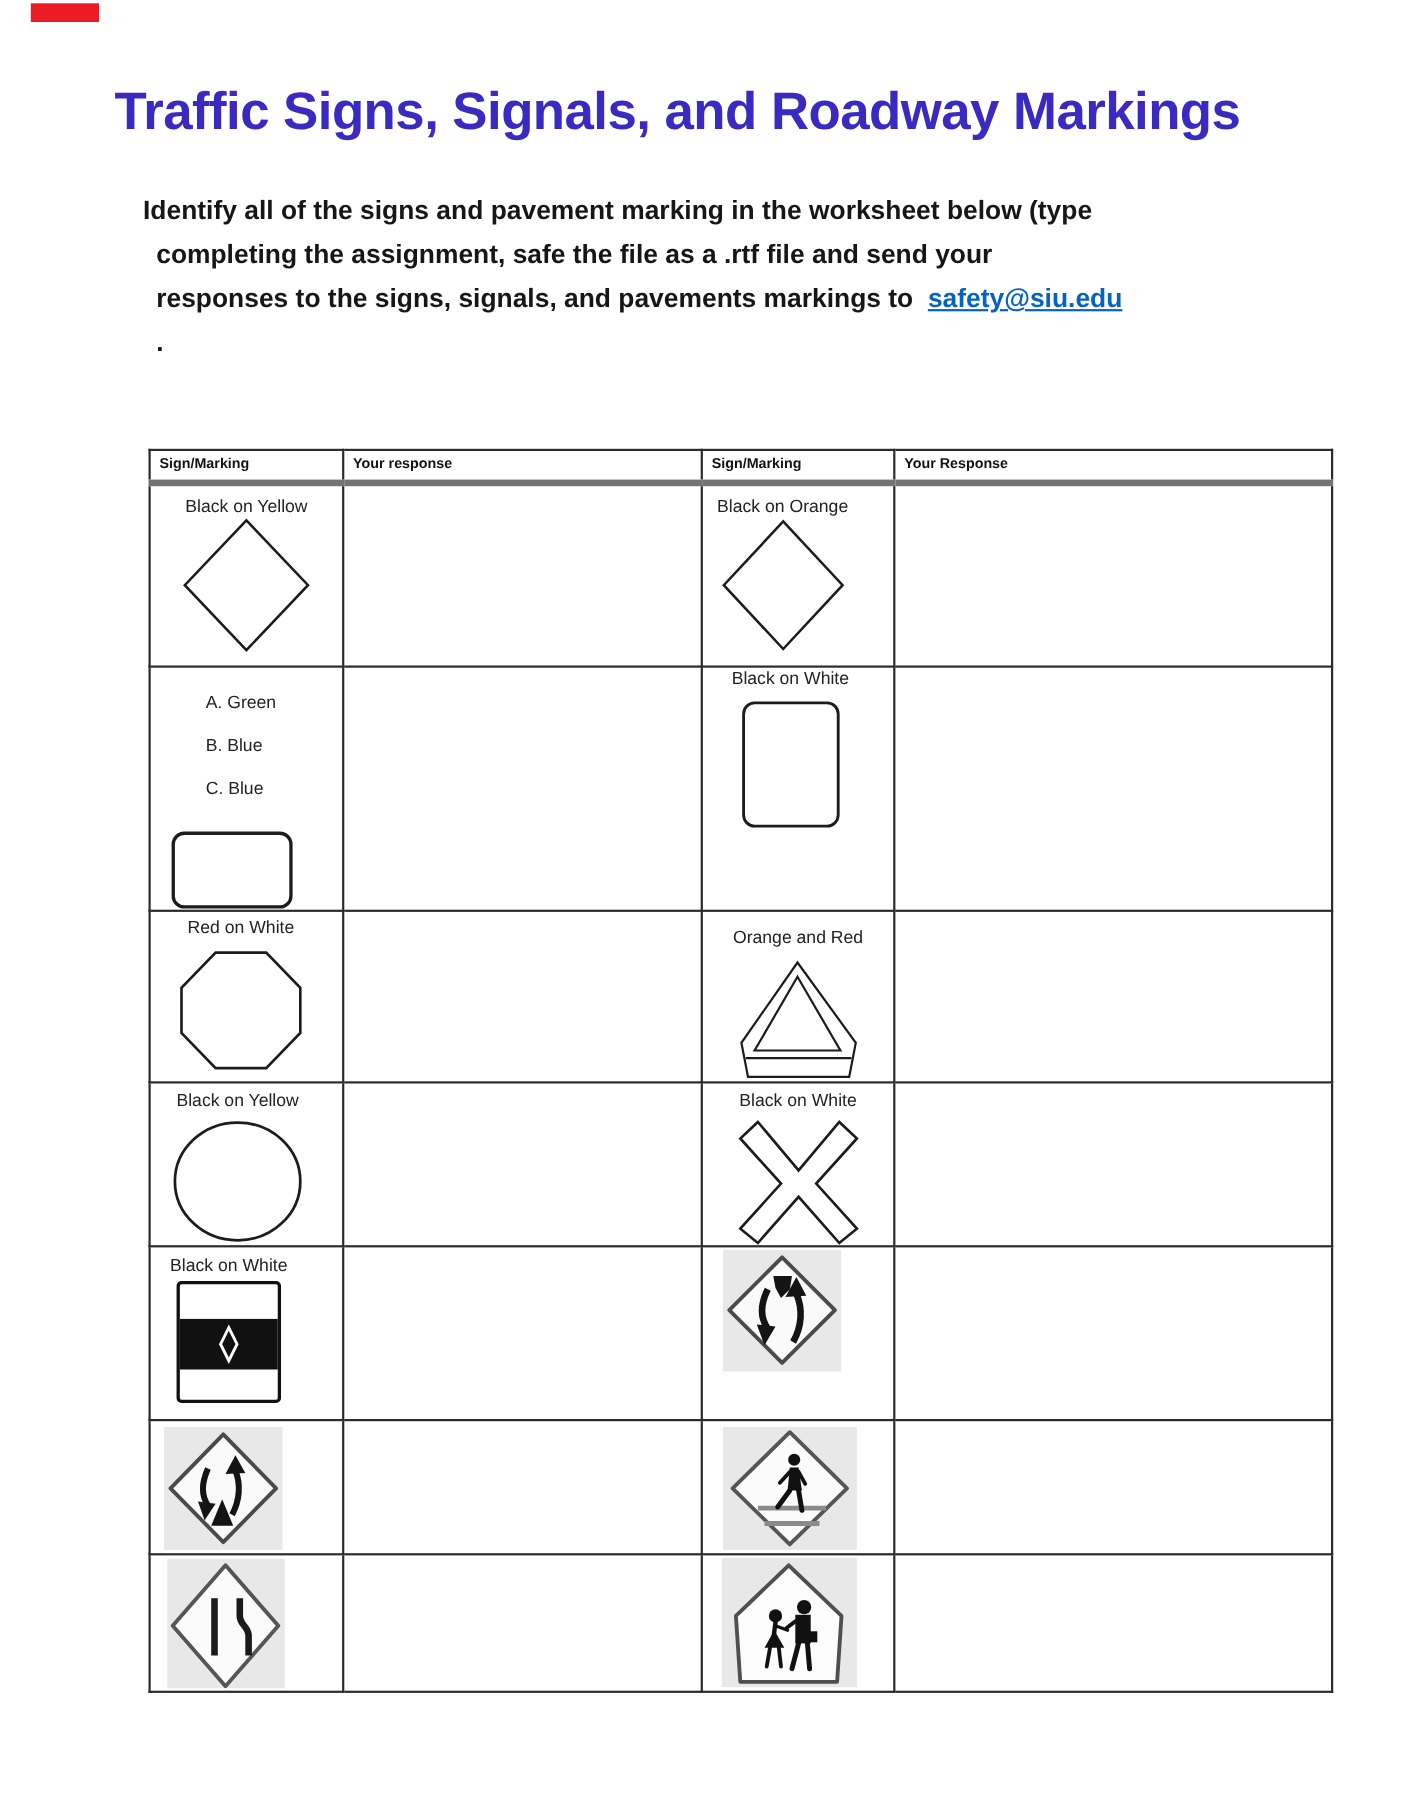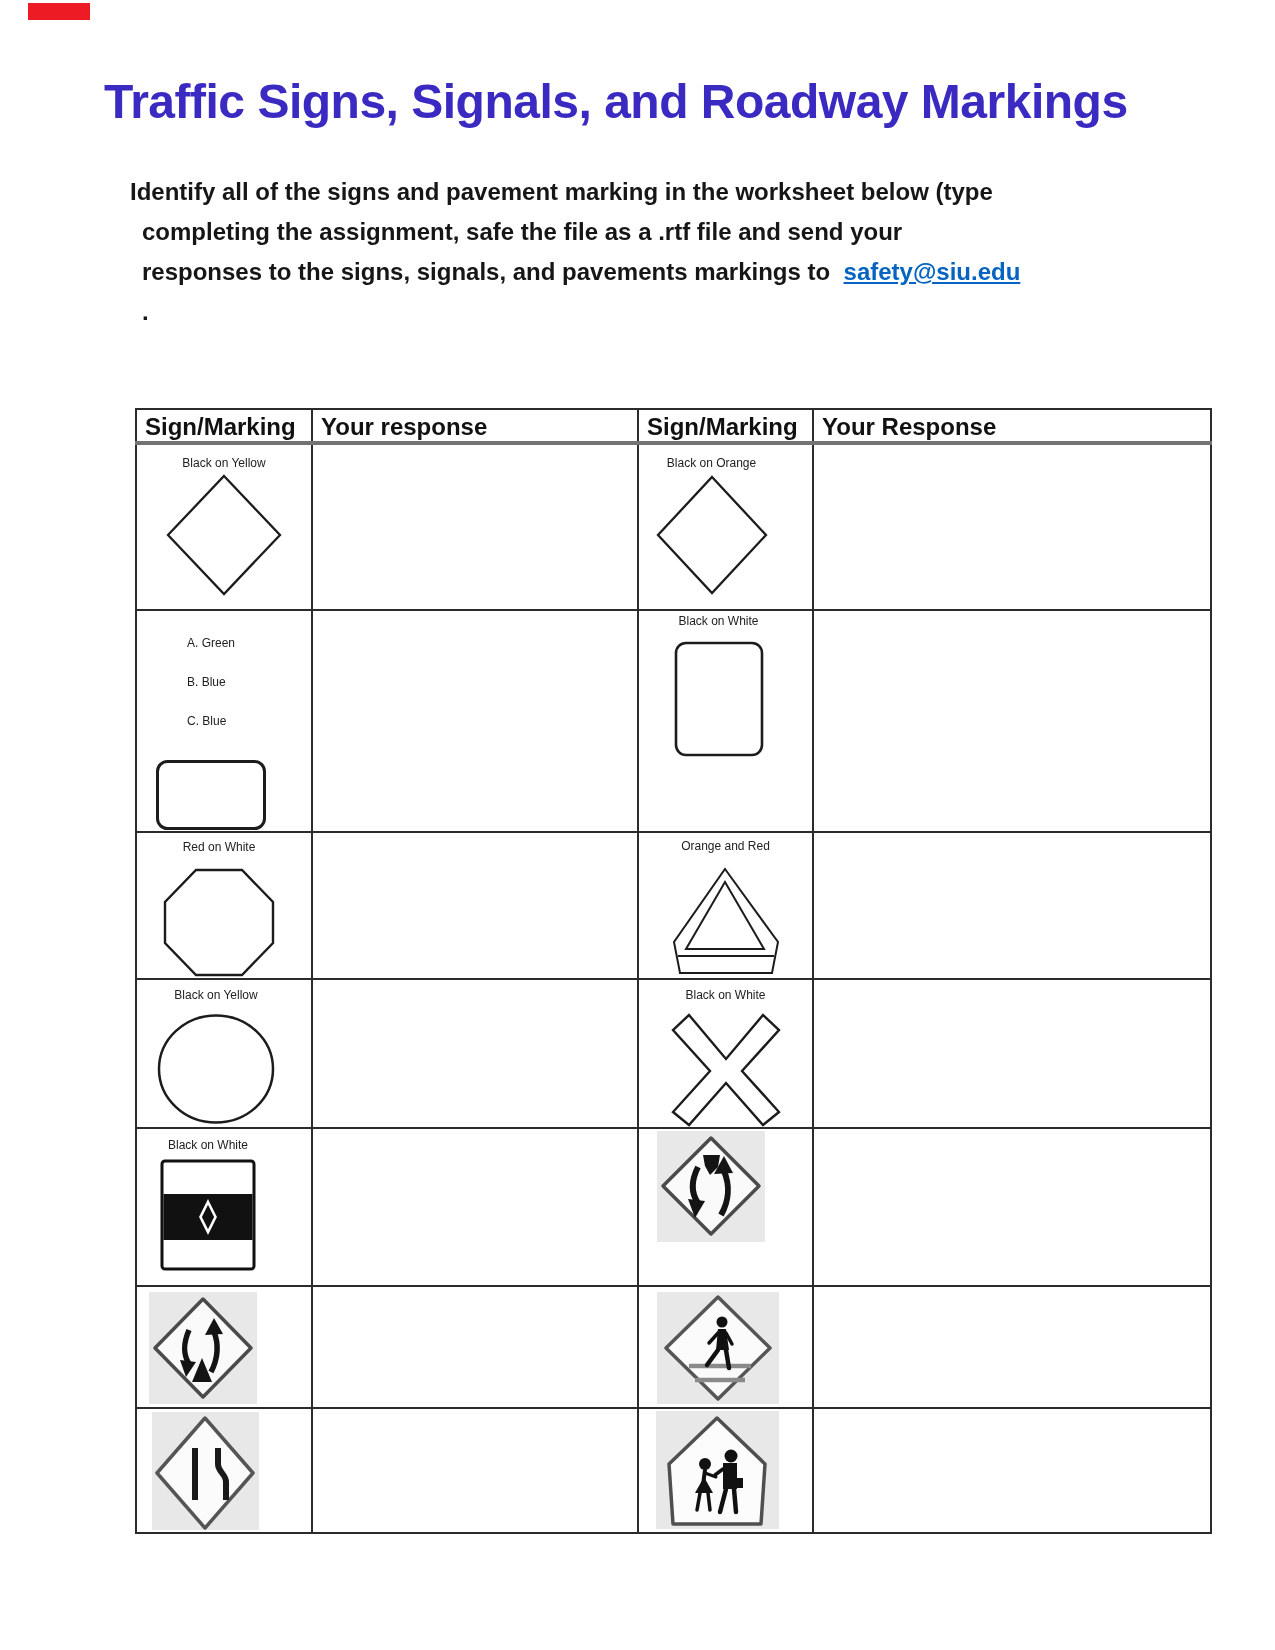--- a/index.html
+++ b/index.html
@@ -15,25 +15,25 @@
   .intro { position:absolute; left:105px; top:172px; width:1120px; font-size:24px; font-weight:bold; }
   .intro .line { line-height:40px; white-space:pre; padding-left:37px; }
   .intro .line.first { padding-left:0;margin-left:25px; }
   .email { color:#0563c1; text-decoration:underline; cursor:pointer; }
   table.worksheet {
     position:absolute; left:135px; top:408px;
     border-collapse:collapse; table-layout:fixed;
   }
   .worksheet th, .worksheet td { border:2px solid #2b2b2b; padding:0; vertical-align:top; }
   .worksheet th {
-    font-size:24px; font-weight:bold; text-align:left;
-    padding:3px 0 0 8px; border-bottom:4px solid #737373; color:#111;
+    font-size:13px; font-weight:bold; text-align:left;
+    padding:3px 0 0 8px; border-bottom:6px solid #737373; color:#111;
   }
   .sign-cell { display:flex; flex-direction:column; align-items:center; }
-  .sign-label { font-size:12px; color:#222; line-height:13px; text-align:center; white-space:pre; }
+  .sign-label { font-size:16px; color:#222; line-height:13px; text-align:center; white-space:pre; }
   .resp { background:#ffffff; }
   svg { display:block; }
 </style>
 </head>
 <body>
 
 <div class="page">
 
   <div class="red-mark"></div>
 
@@ -112,21 +112,21 @@
       <td>
         <div class="sign-cell" style="padding-top:8px; padding-right:10px;justify-content:flex-end;">
           <div class="sign-label">Red on White</div>
           <svg width="112" height="109" viewBox="0 0 112 109" style="margin-top:14px;">
             <polygon points="33,2 79,2 110,34 110,75 79,107 33,107 2,75 2,34" fill="#fff" stroke="#1c1c1c" stroke-width="2.4"></polygon>
           </svg>
         </div>
       </td>
       <td class="resp"></td>
       <td>
-        <div class="sign-cell" style="padding-top:7px;">
+        <div class="sign-cell" style="padding-top:17px;">
           <div class="sign-label">Orange and Red</div>
           <svg width="120" height="112" viewBox="0 0 120 112" style="margin-top:12px;">
             <path d="M59,4 L112,77 L106,108 L14,108 L8,77 Z" fill="#fff" stroke="#1c1c1c" stroke-width="2"></path>
             <path d="M59,17 L98,84 L20,84 Z" fill="none" stroke="#1c1c1c" stroke-width="2"></path>
             <line x1="12" y1="91" x2="108" y2="91" stroke="#1c1c1c" stroke-width="2"></line>
           </svg>
         </div>
       </td>
       <td class="resp"></td>
     </tr>

